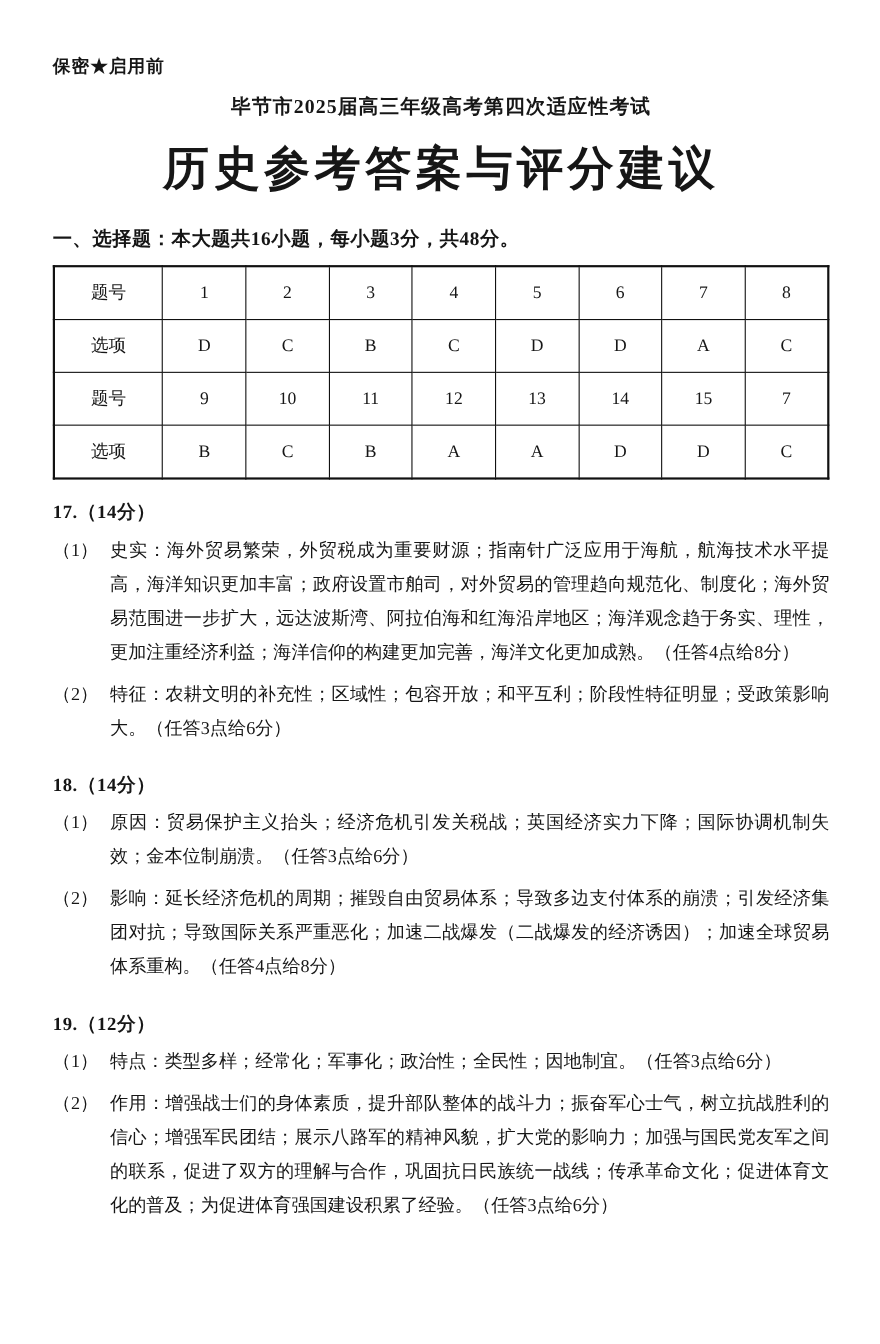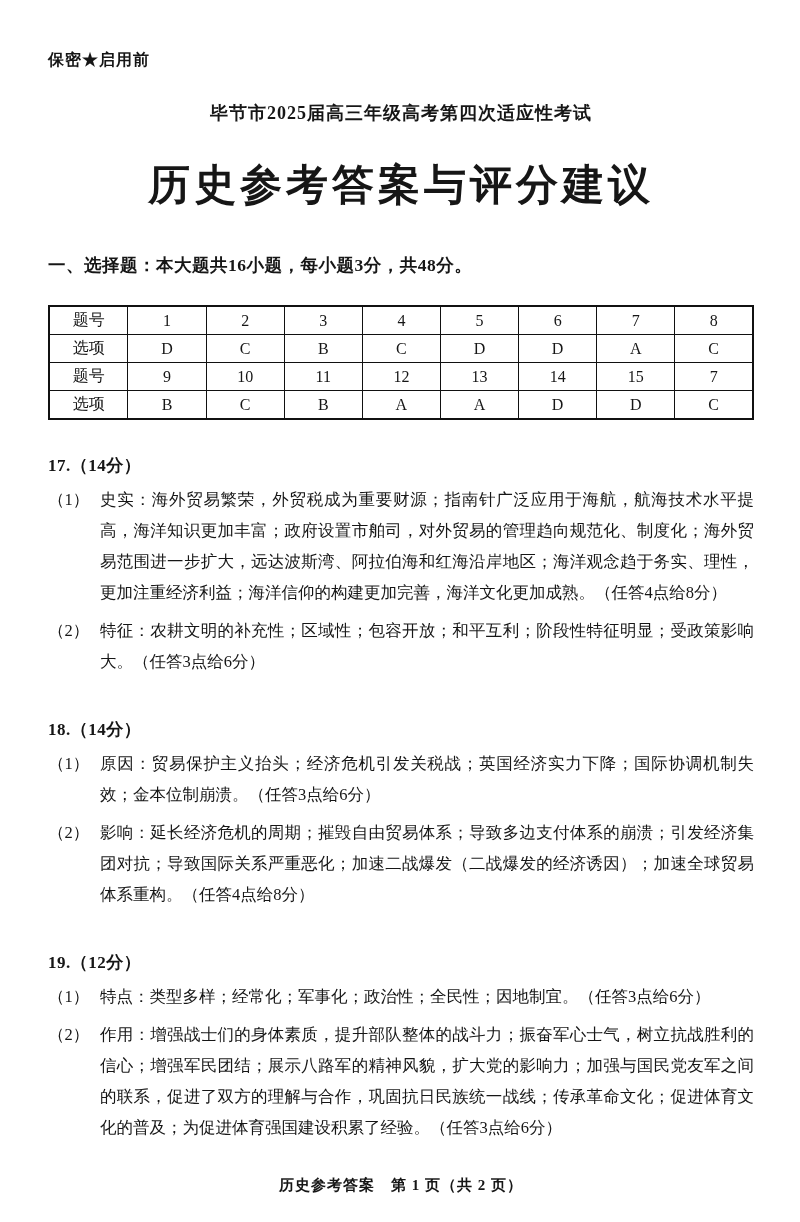--- a/index.html
+++ b/index.html
@@ -9,21 +9,20 @@
     height: 1222px;
     margin: 0 auto;
     background: #ffffff;
     box-sizing: border-box;
     padding: 50px 46px 34px 48px;
     display: flex;
     flex-direction: column;
     font-family: "Liberation Serif", "DejaVu Serif", serif;
     color: #161616;
     overflow: hidden;
-    gap: 16px;
   }
   .confidential {
     font-size: 16px;
     font-weight: 700;
     letter-spacing: 1px;
   }
   .exam-title {
     margin-top: 14px;
     text-align: center;
     font-size: 18px;
@@ -51,21 +50,21 @@
     table-layout: fixed;
     border: 2px solid #111;
     margin-top: 2px;
   }
   table.answer-table td {
     border: 1.5px solid #111;
     text-align: center;
     vertical-align: middle;
     height: 27px;
     font-size: 16px;
-    padding: 0;
+    padding: 10px;
   }
   table.answer-table td.rowlabel { width: 11%; }
   .question-block { margin-top: 6px; }
   .qnum {
     font-size: 17px;
     font-weight: 700;
     margin: 12px 0 4px 0;
     letter-spacing: 0.5px;
   }
   .part {
@@ -185,15 +184,14 @@
     <div class="part">
       <span class="plabel">（1）</span>
       <div class="ptext">特点：类型多样；经常化；军事化；政治性；全民性；因地制宜。（任答3点给6分）</div>
     </div>
     <div class="part">
       <span class="plabel">（2）</span>
       <div class="ptext">作用：增强战士们的身体素质，提升部队整体的战斗力；振奋军心士气，树立抗战胜利的信心；增强军民团结；展示八路军的精神风貌，扩大党的影响力；加强与国民党友军之间的联系，促进了双方的理解与合作，巩固抗日民族统一战线；传承革命文化；促进体育文化的普及；为促进体育强国建设积累了经验。（任答3点给6分）</div>
     </div>
   </div>
 
-  <div class="footer">历史参考答案　第 1 页（共 2 页）</div>
 
 </div>
 
 </body></html>

